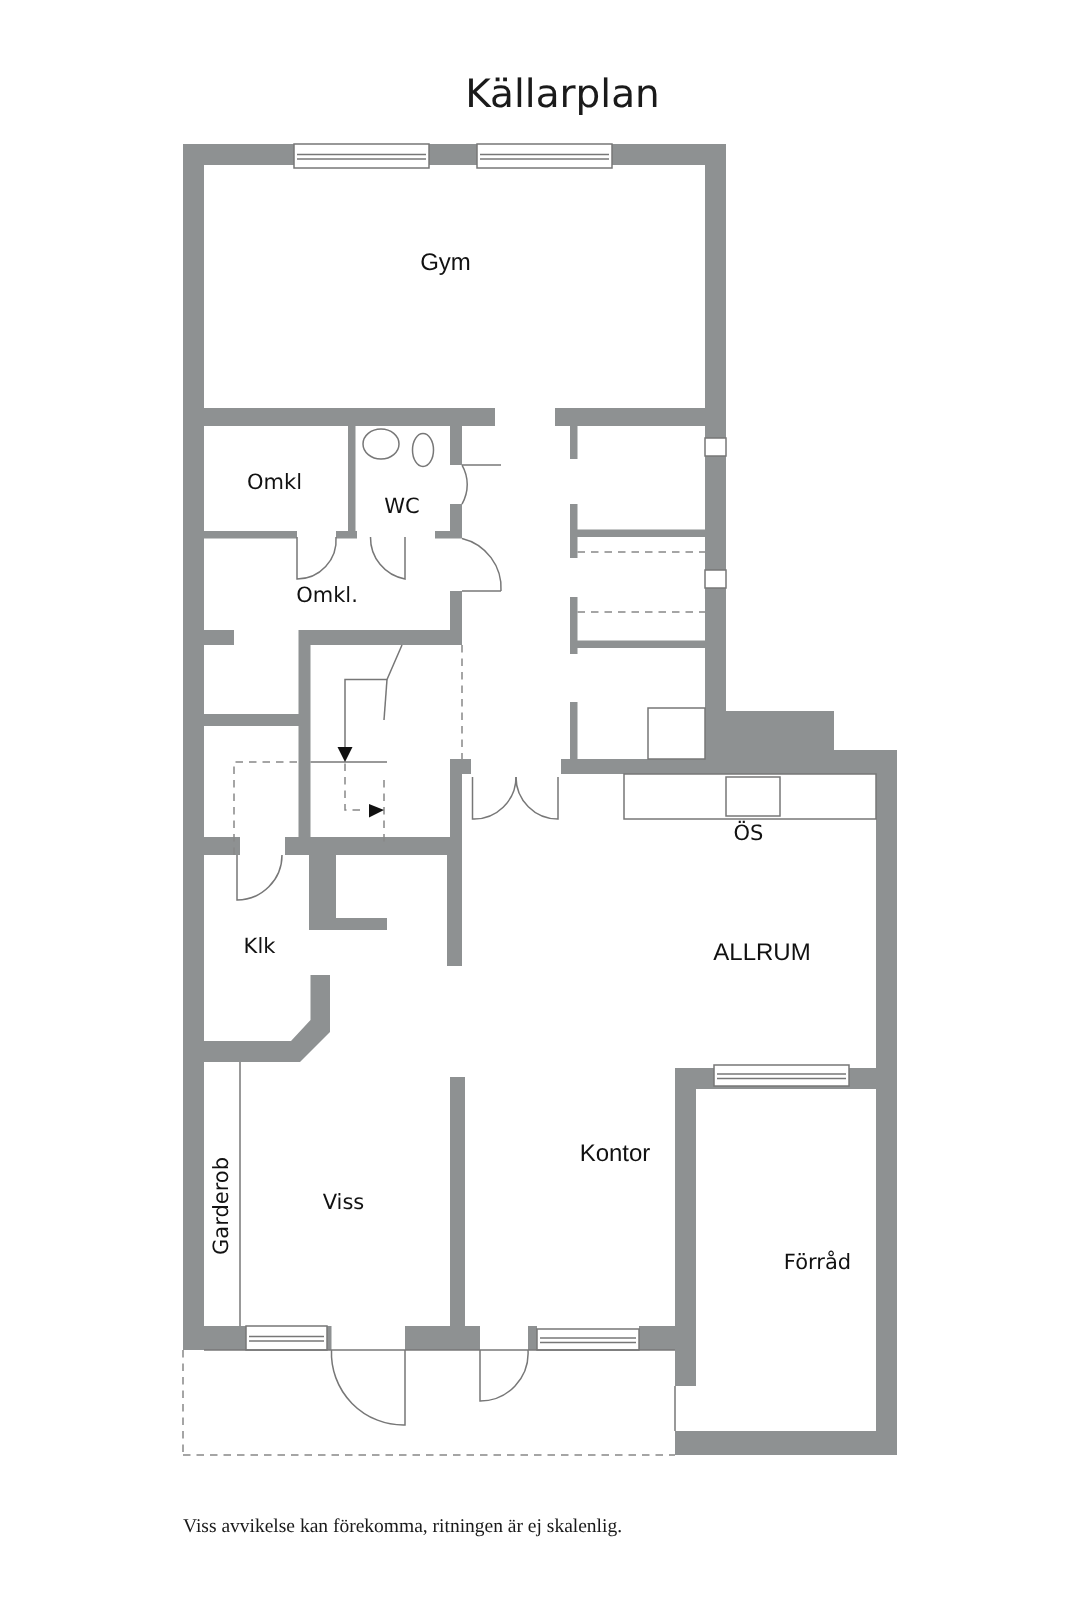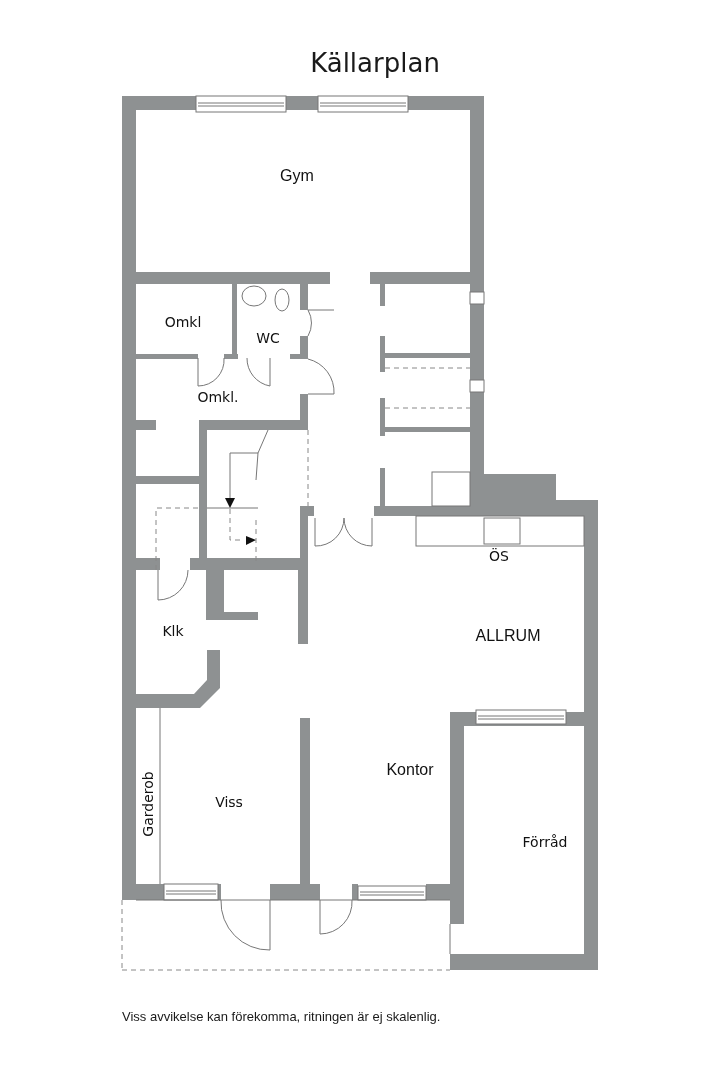--- a/index.html
+++ b/index.html
@@ -4,21 +4,21 @@
 <style>
   html, body { margin:0; padding:0; background:#ffffff; }
   body { width:720px; height:1080px; position:relative; overflow:hidden; font-family:"DejaVu Sans", sans-serif; }
   .title { position:absolute; left:0; width:750px; top:48px; text-align:center; font-size:26px; color:#1a1a1a; font-family:"DejaVu Sans", sans-serif; }
   svg.plan { position:absolute; left:0; top:0; }
   .w { fill:#8e9192; }
   .room-label { position:absolute; font-family:"Liberation Sans", sans-serif; color:#111; font-size:15px; white-space:nowrap; transform:translate(-50%,-50%); }
   .room-label.big { font-size:16px;margin-left:32px; }
   .room-label.vertical { transform:translate(-50%,-50%) rotate(-90deg); font-family:"DejaVu Sans", sans-serif; font-size:14px; }
   .room-label.dj { font-family:"DejaVu Sans", sans-serif; font-size:14px; }
-  .disclaimer { position:absolute; left:122px; top:1009px; font-size:13px; color:#1a1a1a; font-family:Liberation Sans, sans-serif; }
+  .disclaimer { position:absolute; left:122px; top:1009px; font-size:13px; color:#1a1a1a; font-family:Liberation Serif, serif; }
 </style>
 </head>
 <body>
 
 <div class="title">Källarplan</div>
 
 <svg class="plan" width="720" height="1080" viewBox="0 0 720 1080" xmlns="http://www.w3.org/2000/svg">
 
   <g>
 

